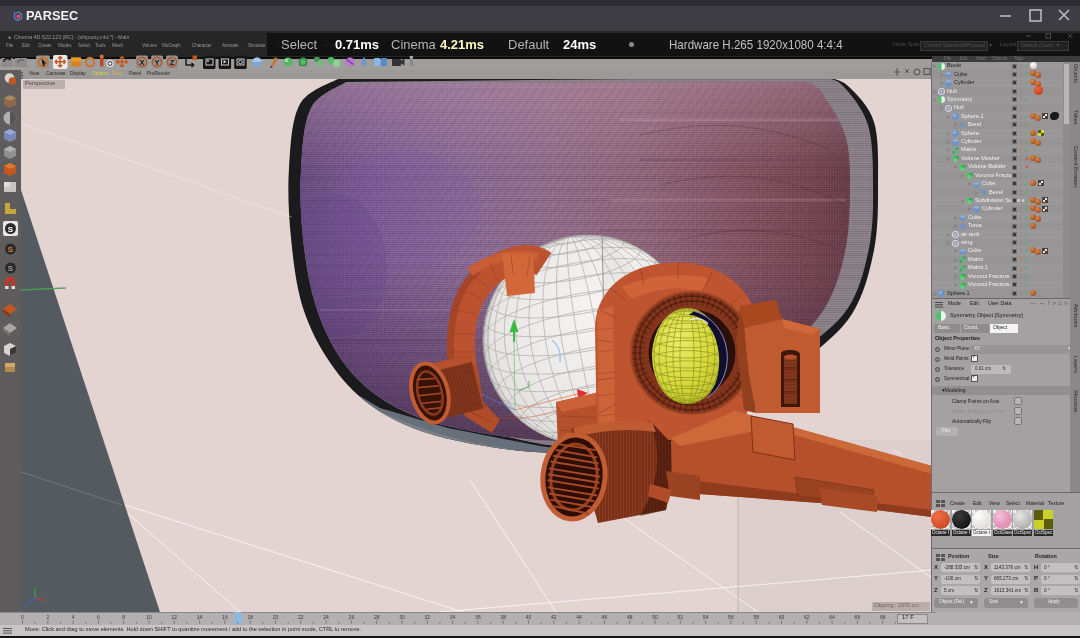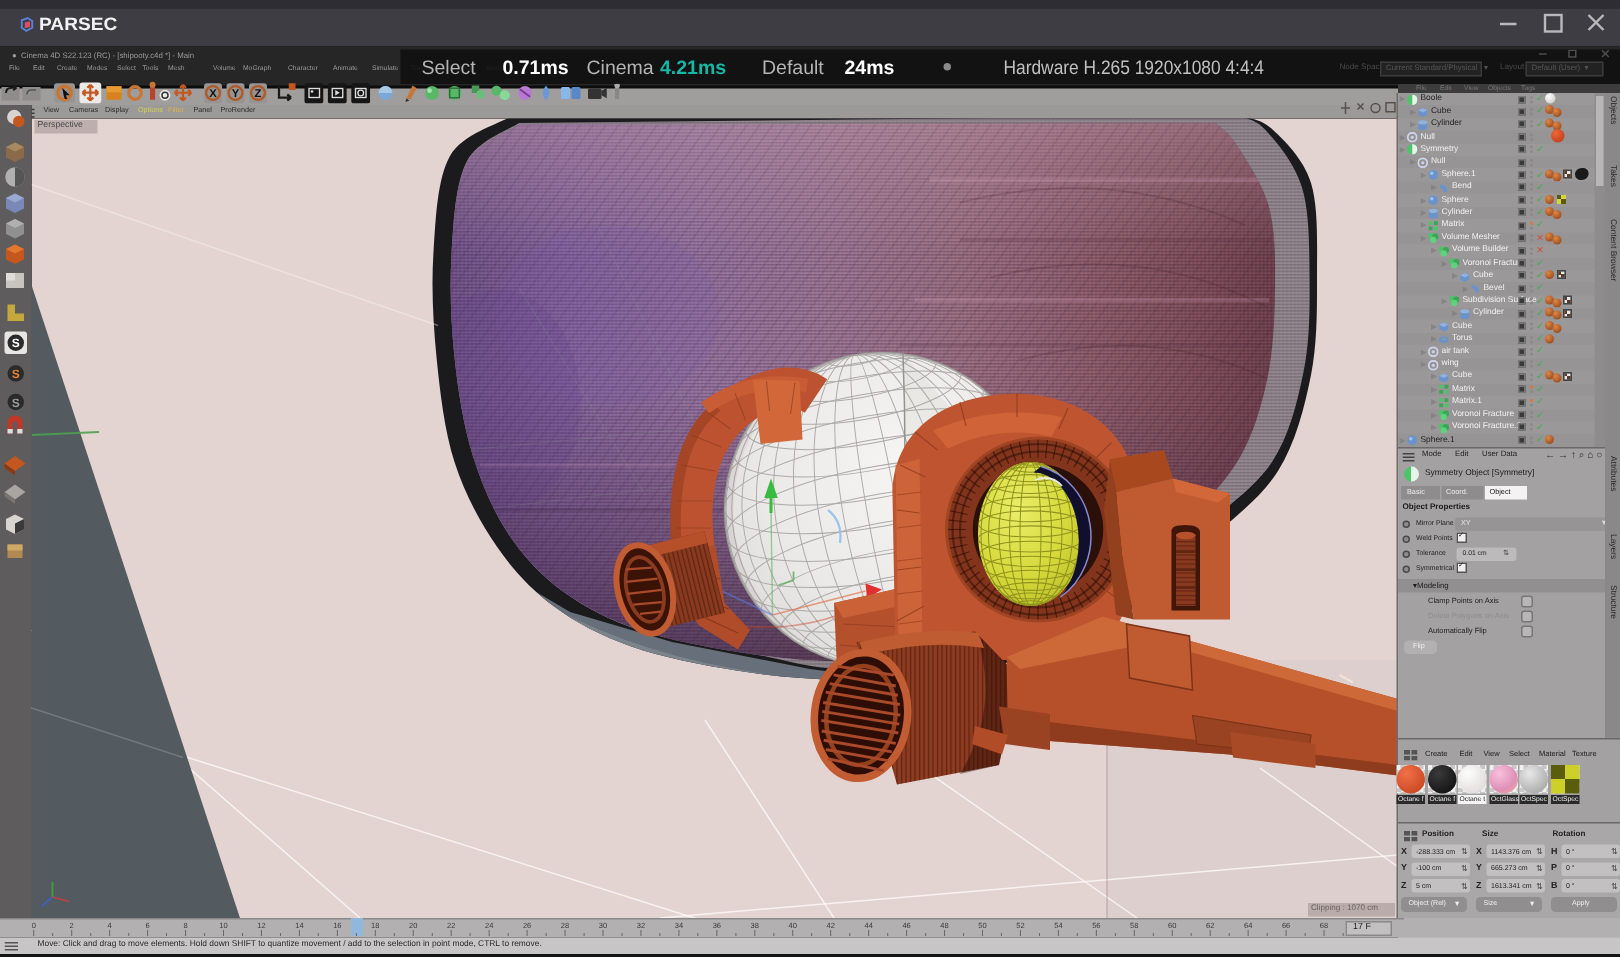--- a/index.html
+++ b/index.html
@@ -1127,16 +1127,16 @@
 <svg class="abs" style="left:1026px;top:33px;" width="50" height="6" viewBox="0 0 50 6">
     <g stroke="#4e4e4e" stroke-width="1">
       <line x1="0" y1="3" x2="5" y2="3"></line>
       <rect x="20" y="0.5" width="4.5" height="4.5" fill="none"></rect>
       <path d="M42 0.5 L46.5 5 M46.5 0.5 L42 5"></path>
     </g>
   </svg>
 <div class="t" style="left:281px;top:37px;font-size:13px;color:#b4b4b4;">Select</div>
 <div class="t" style="left:335px;top:37px;font-size:13px;font-weight:bold;color:#fff;">0.71ms</div>
 <div class="t" style="left:391px;top:37px;font-size:13px;color:#b4b4b4;">Cinema</div>
-<div class="t" style="left:440px;top:37px;font-size:13px;font-weight:bold;color:#14b8a6;">4.21ms</div>
+<div class="t" style="left:440px;top:37px;font-size:13px;font-weight:bold;color:#fef9c3;">4.21ms</div>
 <div class="t" style="left:508px;top:37px;font-size:13px;color:#b4b4b4;">Default</div>
 <div class="t" style="left:563px;top:37px;font-size:13px;font-weight:bold;color:#fff;">24ms</div>
 <div class="abs" style="left:629px;top:42px;width:5px;height:5px;border-radius:50%;background:#8a8a8a;"></div>
 <div class="t" style="left:669px;top:37px;font-size:13px;color:#c0c0c0;transform:scale(0.89,1);">Hardware H.265 1920x1080 4:4:4</div>
 </body></html>

